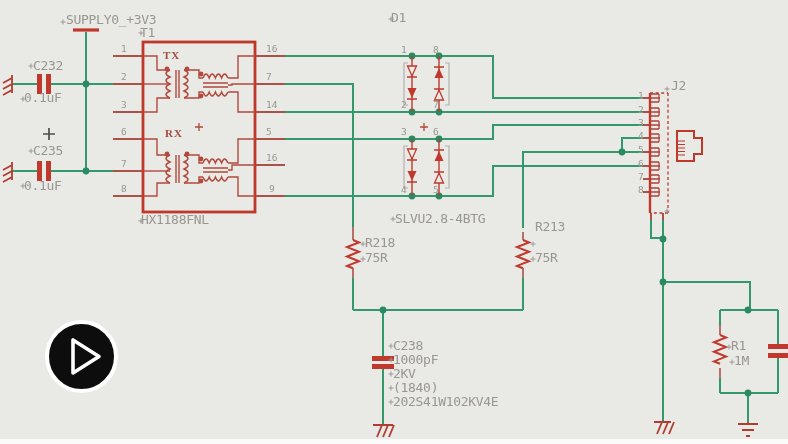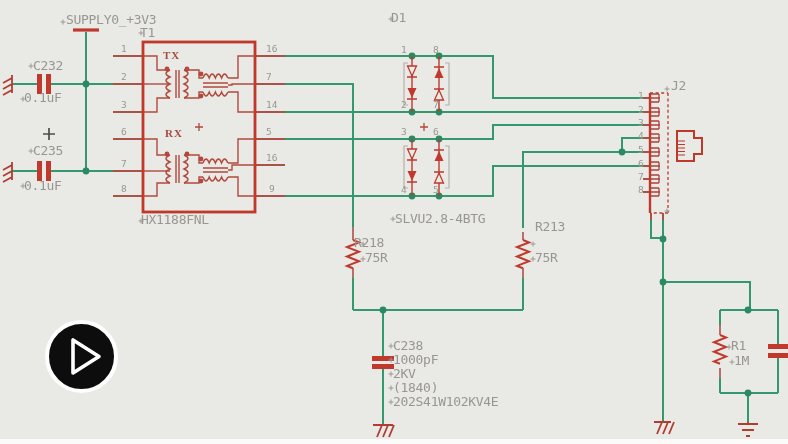--- a/index.html
+++ b/index.html
@@ -243,21 +243,21 @@
   <span class="lbl" style="left:141px;top:213px">HX1188FNL</span>
 
   <span class="lbl" style="left:33px;top:59px">C232</span>
   <span class="lbl" style="left:24px;top:91px">0.1uF</span>
   <span class="lbl" style="left:33px;top:144px">C235</span>
   <span class="lbl" style="left:24px;top:179px">0.1uF</span>
 
   <span class="lbl" style="left:391px;top:11px">D1</span>
   <span class="lbl" style="left:395px;top:212px">SLVU2.8-4BTG</span>
 
-  <span class="lbl" style="left:354px;top:236px">R218</span>
+  <span class="lbl" style="left:365px;top:236px">R218</span>
   <span class="lbl" style="left:365px;top:251px">75R</span>
   <span class="lbl" style="left:535px;top:220px">R213</span>
   <span class="lbl" style="left:535px;top:251px">75R</span>
 
   <span class="lbl" style="left:393px;top:339px">C238</span>
   <span class="lbl" style="left:393px;top:353px">1000pF</span>
   <span class="lbl" style="left:393px;top:367px">2KV</span>
   <span class="lbl" style="left:393px;top:381px">(1840)</span>
   <span class="lbl" style="left:393px;top:395px">202S41W102KV4E</span>
 

